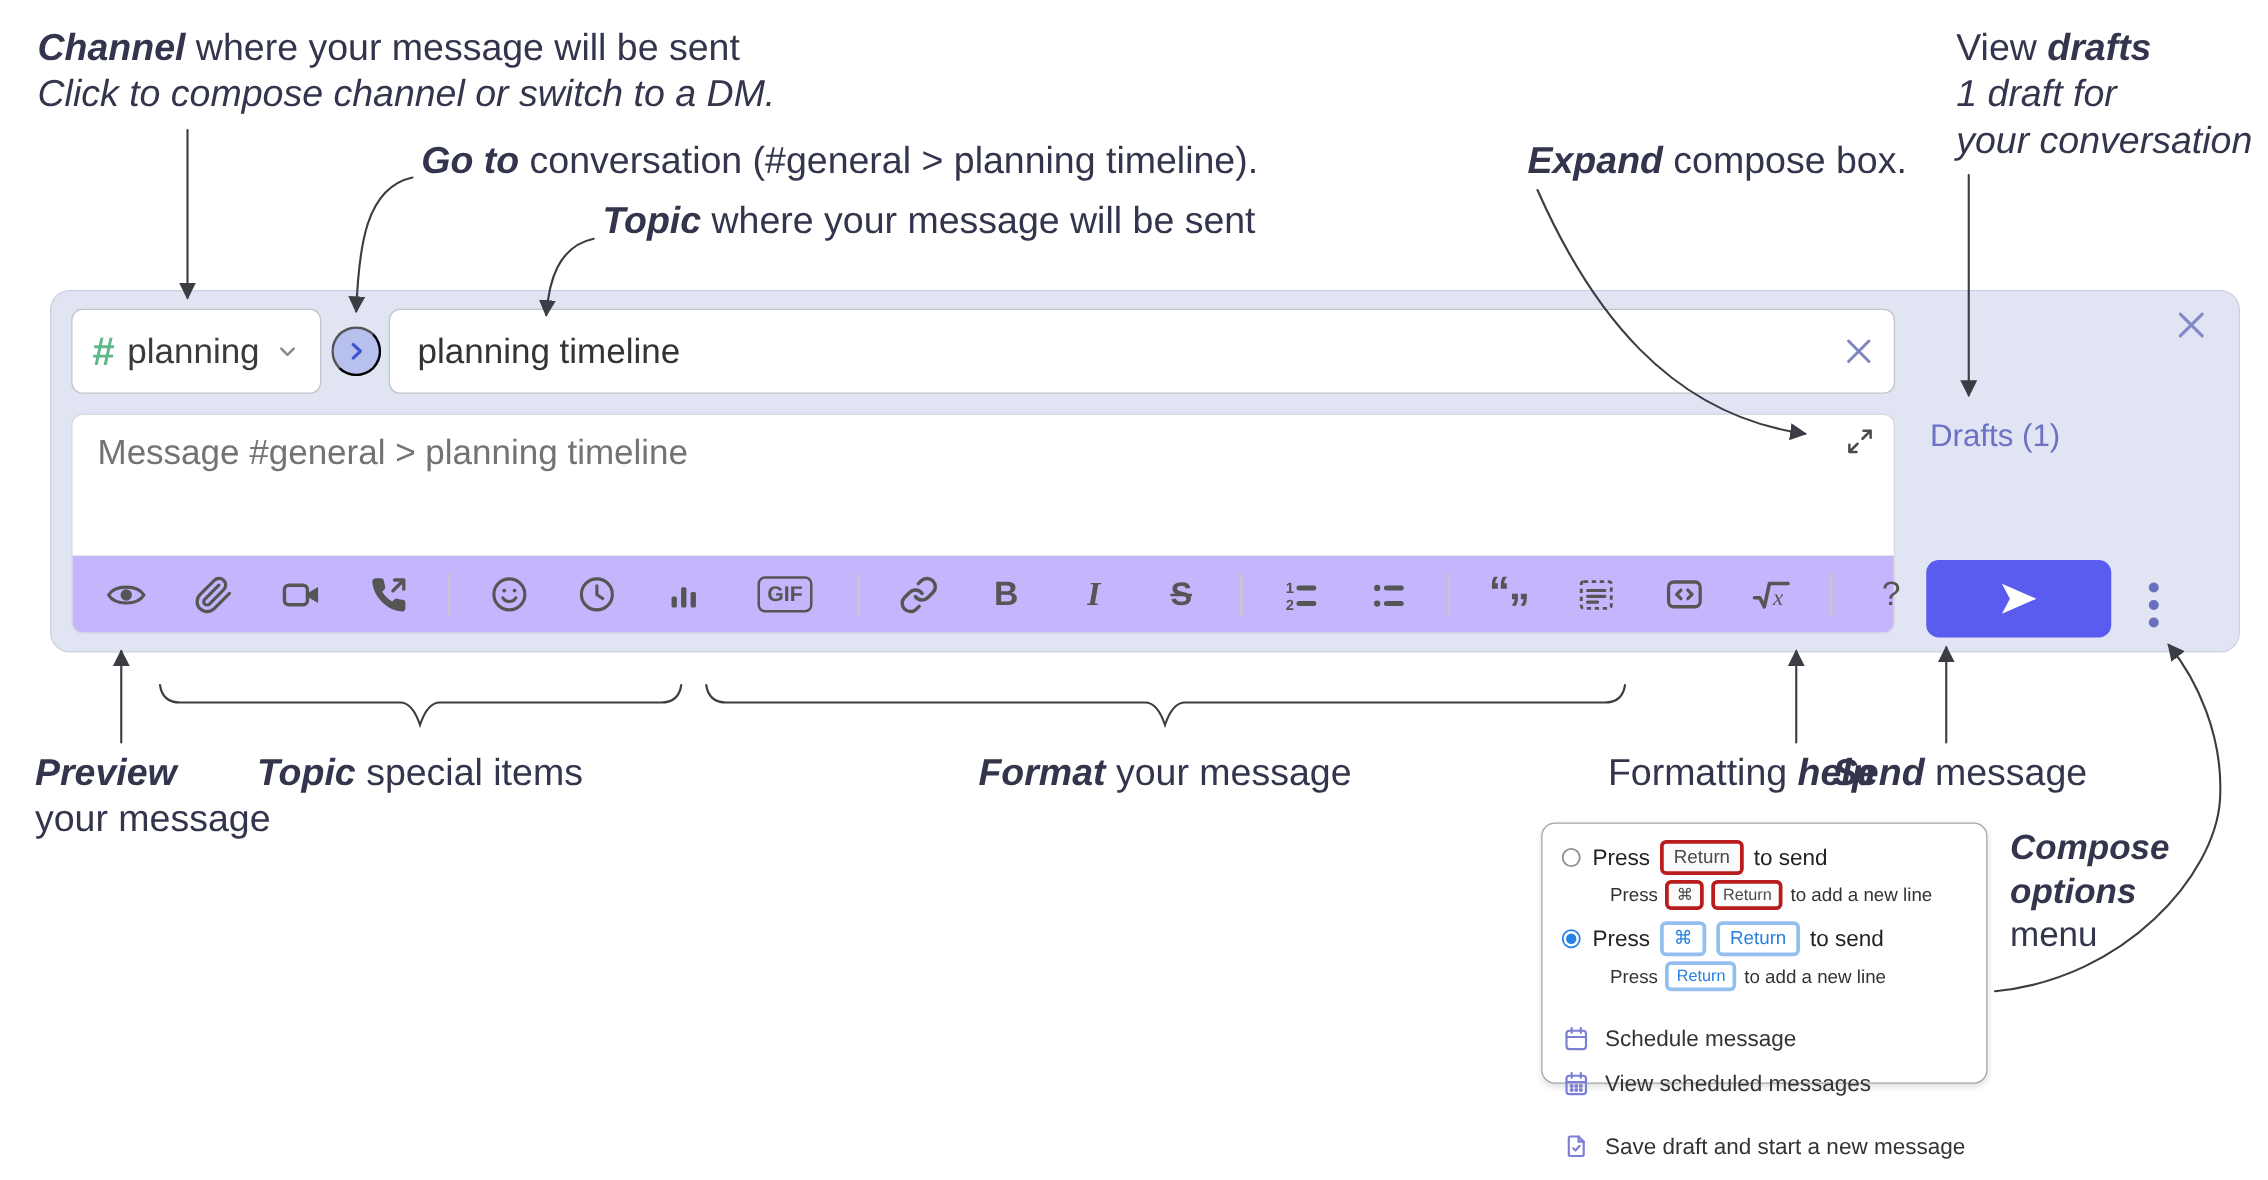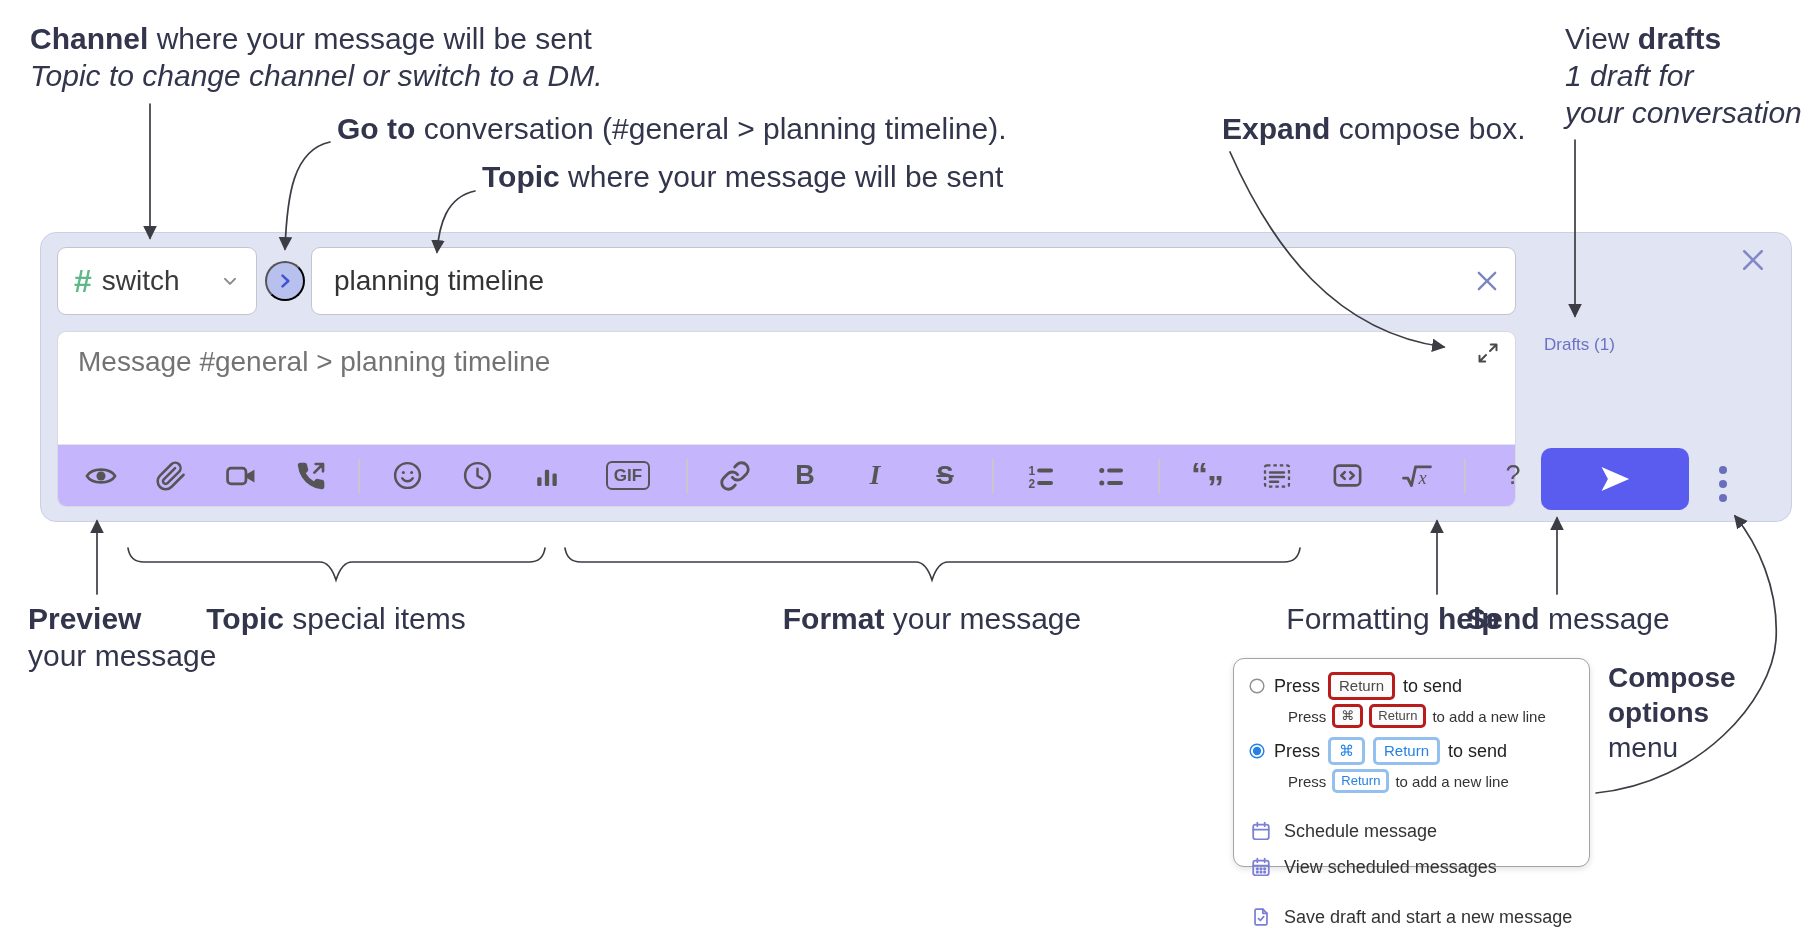--- a/index.html
+++ b/index.html
@@ -2,21 +2,21 @@
 <html><head>
 <meta charset="utf-8">
 <style>
   * { margin:0; padding:0; box-sizing:border-box; }
   html,body { background:#ffffff; }
   body { font-family:"Liberation Sans", sans-serif; }
   #canvas { position:relative; width:1814px; height:944px; background:#fff; overflow:hidden; }
 
   
   .ann { position:absolute; color:#32354c; font-size:30px; line-height:37px; white-space:nowrap; }
-  .ann .b { font-weight:bold; }
+  .ann .b { font-weight:bold;font-style:italic; }
   .ann .i { font-style:italic; }
   .ann.center { transform:translateX(-50%); }
   #svg-overlay { position:absolute; left:0; top:0; width:1814px; height:944px; pointer-events:none; z-index:30; }
 
   
   #compose-box { position:absolute; left:40px; top:232px; width:1752px; height:290px;
     background:#e1e4f3; border:1px solid #ccd0e3; border-radius:16px; }
 
   #channel-pill { position:absolute; left:16px; top:14px; width:200px; height:68px; background:#fff;
     border:1px solid #c4c4cc; border-radius:9px; display:flex; align-items:center; padding:0 16px; cursor:pointer; }
@@ -47,21 +47,21 @@
   .tbtn { width:44px; height:44px; margin:0 13px; border:none; background:none; display:flex; align-items:center;
     justify-content:center; cursor:pointer; color:#555; flex:0 0 auto; }
   .tbtn.wide { width:66px; }
   .tb-divider { width:2px; height:34px; background:#c7c7cd; margin:0 12px; flex:0 0 auto; }
   .glyph-b { font-size:27px; font-weight:800; color:#555; }
   .glyph-i { font-size:27px; font-style:italic; font-weight:bold; font-family:"Liberation Serif", serif; color:#555; }
   .glyph-s { font-size:26px; font-weight:bold; color:#555; text-decoration:line-through; }
   .glyph-q { font-size:25px; color:#555; font-weight:bold; }
   .gifbox { border:2.5px solid #555; border-radius:6px; font-size:17px; font-weight:bold; color:#555; padding:4px 6px; line-height:1; }
 
-  #drafts-link { position:absolute; left:1503px; top:102px; font-size:17px; color:#6b72c4; cursor:pointer;text-align:center; }
+  #drafts-link { position:absolute; left:1503px; top:102px; font-size:25px; color:#6b72c4; cursor:pointer;text-align:center; }
   #send-button { position:absolute; left:1500px; top:215px; width:148px; height:62px; background:#5a5cf0;
     border:none; border-radius:10px; cursor:pointer; display:flex; align-items:center; justify-content:center; }
   #compose-options-button { position:absolute; left:1672px; top:228px; width:20px; height:46px; border:none; background:none;
     cursor:pointer; display:flex; flex-direction:column; align-items:center; justify-content:center; gap:6px; }
   #compose-options-button i { width:8px; height:8px; border-radius:50%; background:#696fbc; }
 
   
   #compose-options-menu { position:absolute; left:1233px; top:658px; width:357px; height:209px; background:#fff;
     border:1.5px solid #a3a3aa; border-radius:11px; box-shadow:0 2px 6px rgba(0,0,0,.12); z-index:20;
     display:flex; flex-direction:column; padding:10px 0 6px; }
@@ -77,21 +77,21 @@
 
   .radio { width:18px; height:18px; flex:0 0 auto; }
 </style>
 </head>
 <body>
 
 <div id="canvas">
 
   <div class="ann" style="left:30px; top:20px;">
     <div><span class="b">Channel</span><span> where your message will be sent</span></div>
-    <div class="i">Topic to change channel or switch to a DM.</div>
+    <div class="i">Click to compose channel or switch to a DM.</div>
   </div>
 
   <div class="ann" style="left:337px; top:110px;">
     <span class="b">Go to</span><span> conversation (#general &gt; planning timeline).</span>
   </div>
 
   <div class="ann" style="left:482px; top:158px;">
     <span class="b">Topic</span><span> where your message will be sent</span>
   </div>
 
@@ -129,21 +129,21 @@
   <div class="ann" style="left:1608px; top:660px; font-size:28px; line-height:35px;">
     <div class="b">Compose</div>
     <div class="b">options</div>
     <div>menu</div>
   </div>
 
   <div id="compose-box">
 
     <div id="channel-pill">
       <span class="hash">#</span>
-      <span class="chan-name">switch</span>
+      <span class="chan-name">planning</span>
       <span class="chev">
         <svg width="20" height="20" viewBox="0 0 24 24">
             <path d="M6 9.5l6 6 6-6" fill="none" stroke="#8a8a8f" stroke-width="2.4" stroke-linecap="round" stroke-linejoin="round"></path>
           </svg>
       </span>
     </div>
 
     <button id="goto-conversation-button">
       <span style="display:flex;">
         <svg width="20" height="20" viewBox="0 0 24 24">

